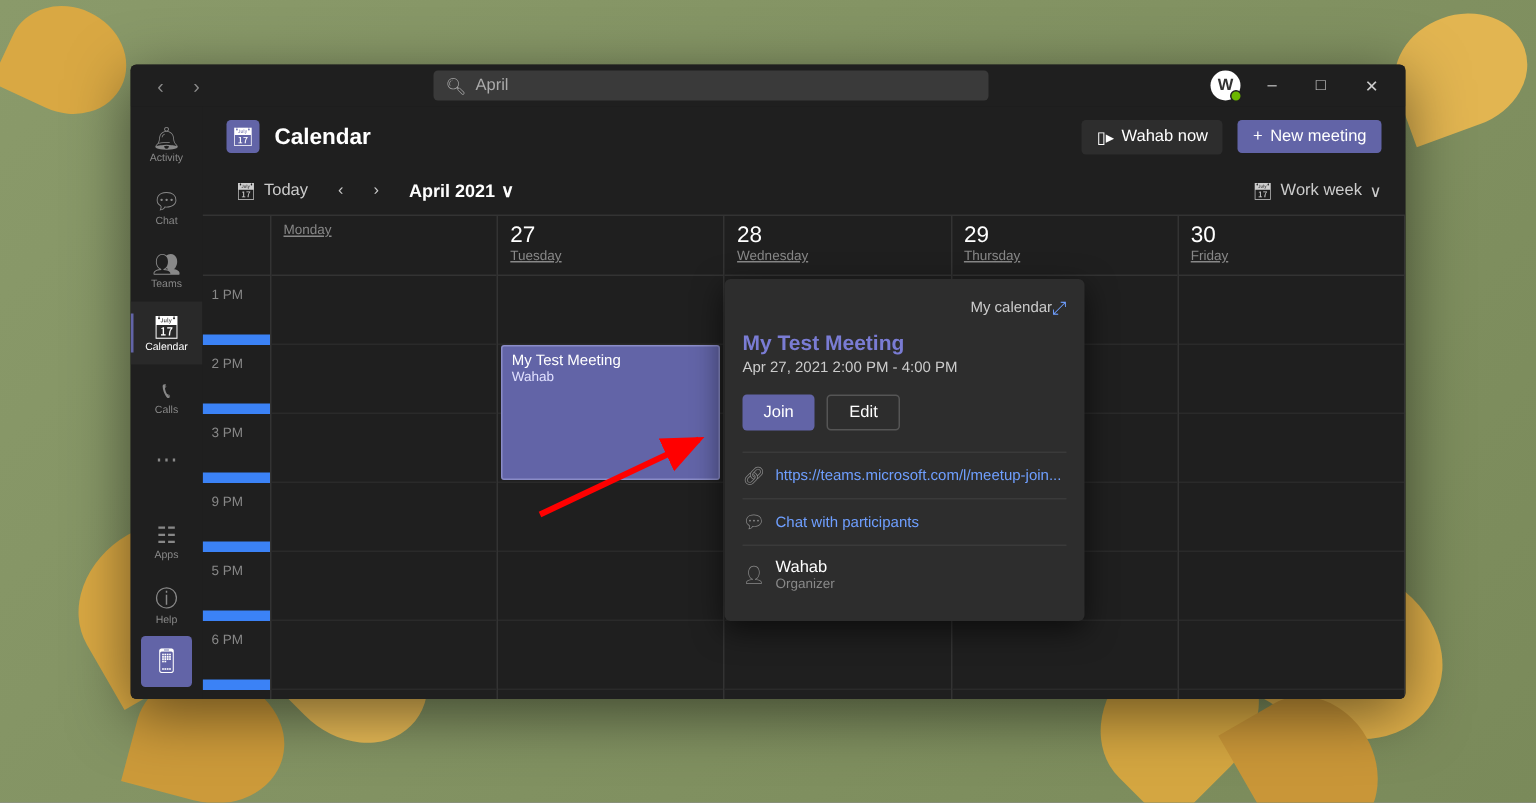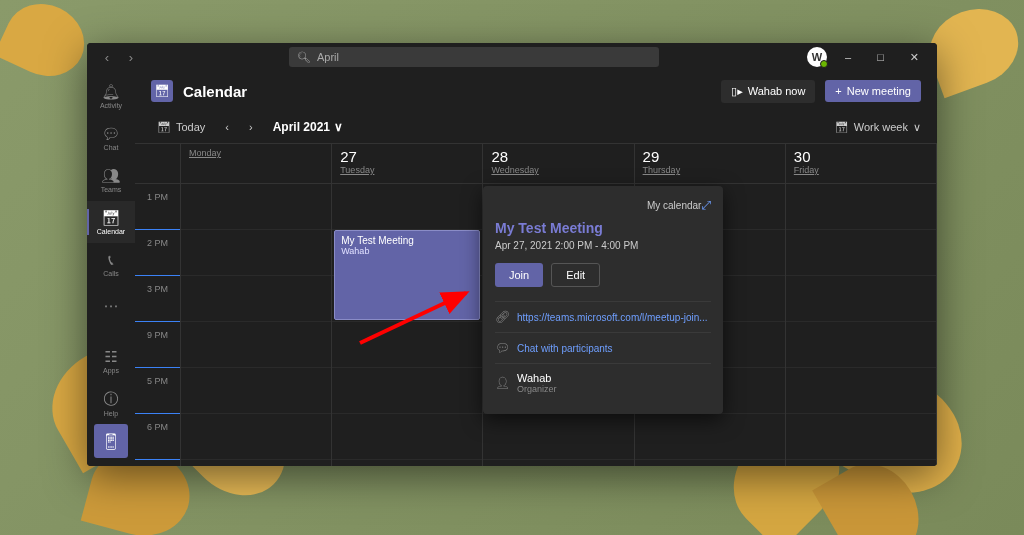--- a/index.html
+++ b/index.html
@@ -60,21 +60,21 @@
 .time-col { width: 46px; border-right: 1px solid #333; }
 .day-cols { flex: 1; display: flex; position: relative; }
 .day-col { flex: 1; border-right: 1px solid #333; }
 .day-col:last-child { border-right: none; }
 
 .day-header { height: 40px; padding: 4px 8px; border-bottom: 1px solid #333; }
 .day-num { color: #fff; font-size: 15px; font-weight: 300; }
 .day-name { color: #888; font-size: 9px; text-decoration: underline; }
 .time-header-gap { height: 40px; border-bottom: 1px solid #333; }
 
-.time-slot { height: 46px; border-bottom: 1px solid #3b82f6; padding: 2px 6px; text-align: center; }
+.time-slot { height: 46px; border-bottom: 7px solid #3b82f6; padding: 2px 6px; }
 .time-label { color: #888; font-size: 9px; }
 .body-slot { height: 46px; border-bottom: 1px solid #2a2a2a; position: relative; }
 
 .event-block { position: absolute; top: 0; left: 2px; right: 2px; height: 90px; background: #6264a7; border: 1px solid #8a8cc7; border-radius: 2px; padding: 4px 6px; cursor: pointer; }
 .event-title { color: #fff; font-size: 10px; }
 .event-sub { color: #e0e0ff; font-size: 9px; }
 
 .popover { position: absolute; top: 42px; left: 302px; width: 240px; background: #2d2d2d; border-radius: 4px; box-shadow: 0 6px 20px rgba(0,0,0,0.6); padding: 12px; z-index: 50; }
 .pop-head { display: flex; justify-content: flex-end; align-items: center; margin-bottom: 8px; }
 .pop-head-text { color: #ccc; font-size: 10px; }

